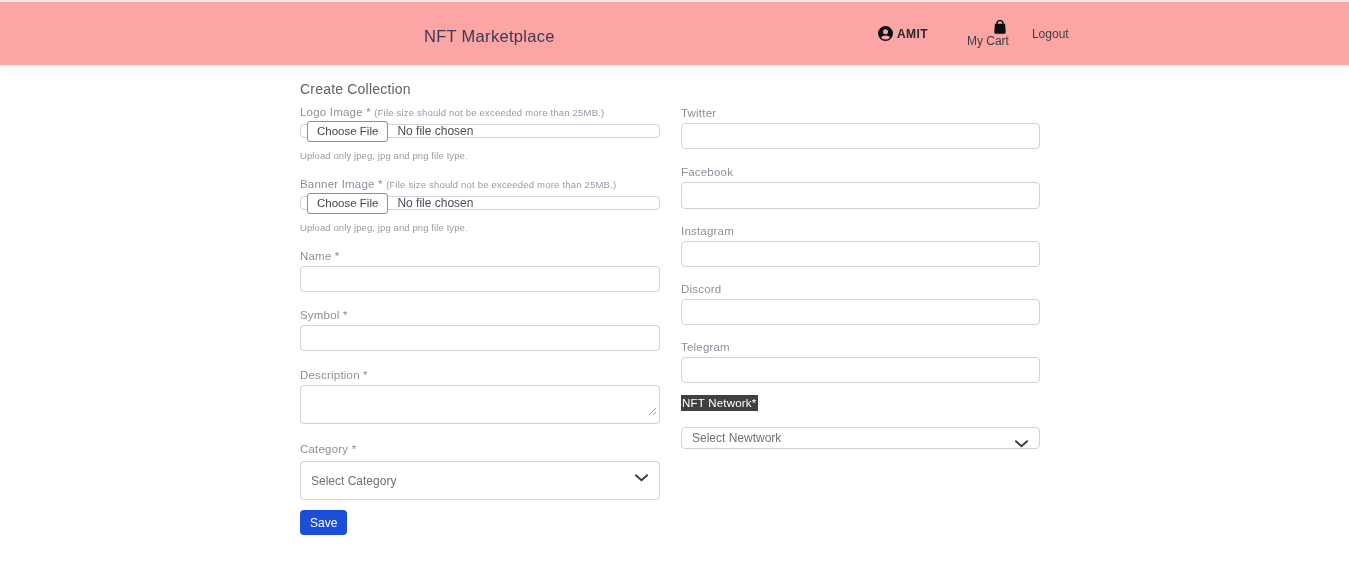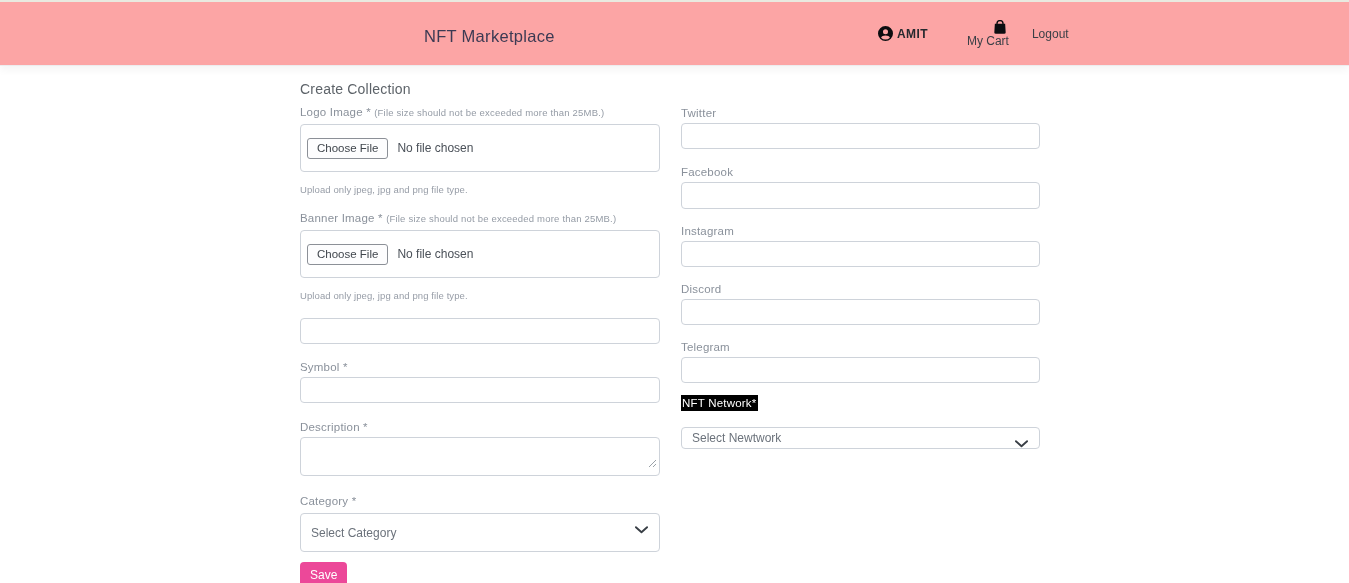--- a/index.html
+++ b/index.html
@@ -60,21 +60,21 @@
     width: 100%; height: 26px;
     border: 1px solid #ced3da; border-radius: 4px;
     padding: 0 8px; font-size: 12px; color: #495057;
     background: #fff; outline: none;
     font-family: "Liberation Sans", "DejaVu Sans", sans-serif;
   }
   .h27 { height: 27px; }
 
   
   .file-box {
-    height: 48px; border: 1px solid #ced3da; border-radius: 4px;
+    height: 14px; border: 1px solid #ced3da; border-radius: 4px;
     display: flex; align-items: center; background: #fff; cursor: pointer;
   }
   .file-btn {
     margin-left: 6px; padding: 3px 9px 4px;
     border: 1px solid #8c9097; border-radius: 3px;
     background: #fdfdfe; font-size: 11.5px; color: #40464d; white-space: nowrap;
   }
   .file-status { margin-left: 9px; font-size: 12px; color: #4a5058; }
   .type-note { font-size: 9.5px; color: #979da7; margin-top: 12px; letter-spacing: .1px; }
 
@@ -95,27 +95,27 @@
     display: flex; align-items: center; padding: 0 30px 0 10px;
     font-size: 12px; color: #6b727b; background: #fff;
     position: relative; cursor: pointer;
   }
   .select .chev { position: absolute; right: 11px; top: 9px; }
   .select-26 { height: 22px; }
 
   
   .hl {
     display: inline-block;
-    background: #000000; color: #ffffff;
+    background: #404040; color: #ffffff;
     font-size: 11.5px; padding: 2px 2px 2px 1px; letter-spacing: .2px;
   }
 
   .save-btn {
     display: inline-block; min-width: 39px; height: 25px;
-    background: #ec4899; color: #fff; border: none; border-radius: 4px;
+    background: #1d4ed8; color: #fff; border: none; border-radius: 4px;
     font-size: 12px; padding: 0 10px; cursor: pointer;
     font-family: "Liberation Sans", "DejaVu Sans", sans-serif;
   }
 </style>
 </head>
 <body>
 
 <div class="header">
   <div class="brand">NFT Marketplace</div>
   <div class="nav">
@@ -167,20 +167,21 @@
       </span>
       <div class="file-box">
         <span class="file-btn">Choose File</span>
         <span class="file-status">No file chosen</span>
       </div>
       <div class="type-note">Upload only jpeg, jpg and png file type.</div>
     </div>
 
     
     <div class="field">
+      <span class="field-label">Name *</span>
       <input class="text-input" type="text" value="" style="">
     </div>
 
     
     <div class="field mb18">
       <span class="field-label">Symbol *</span>
       <input class="text-input" type="text" value="" style="">
     </div>
 
     

